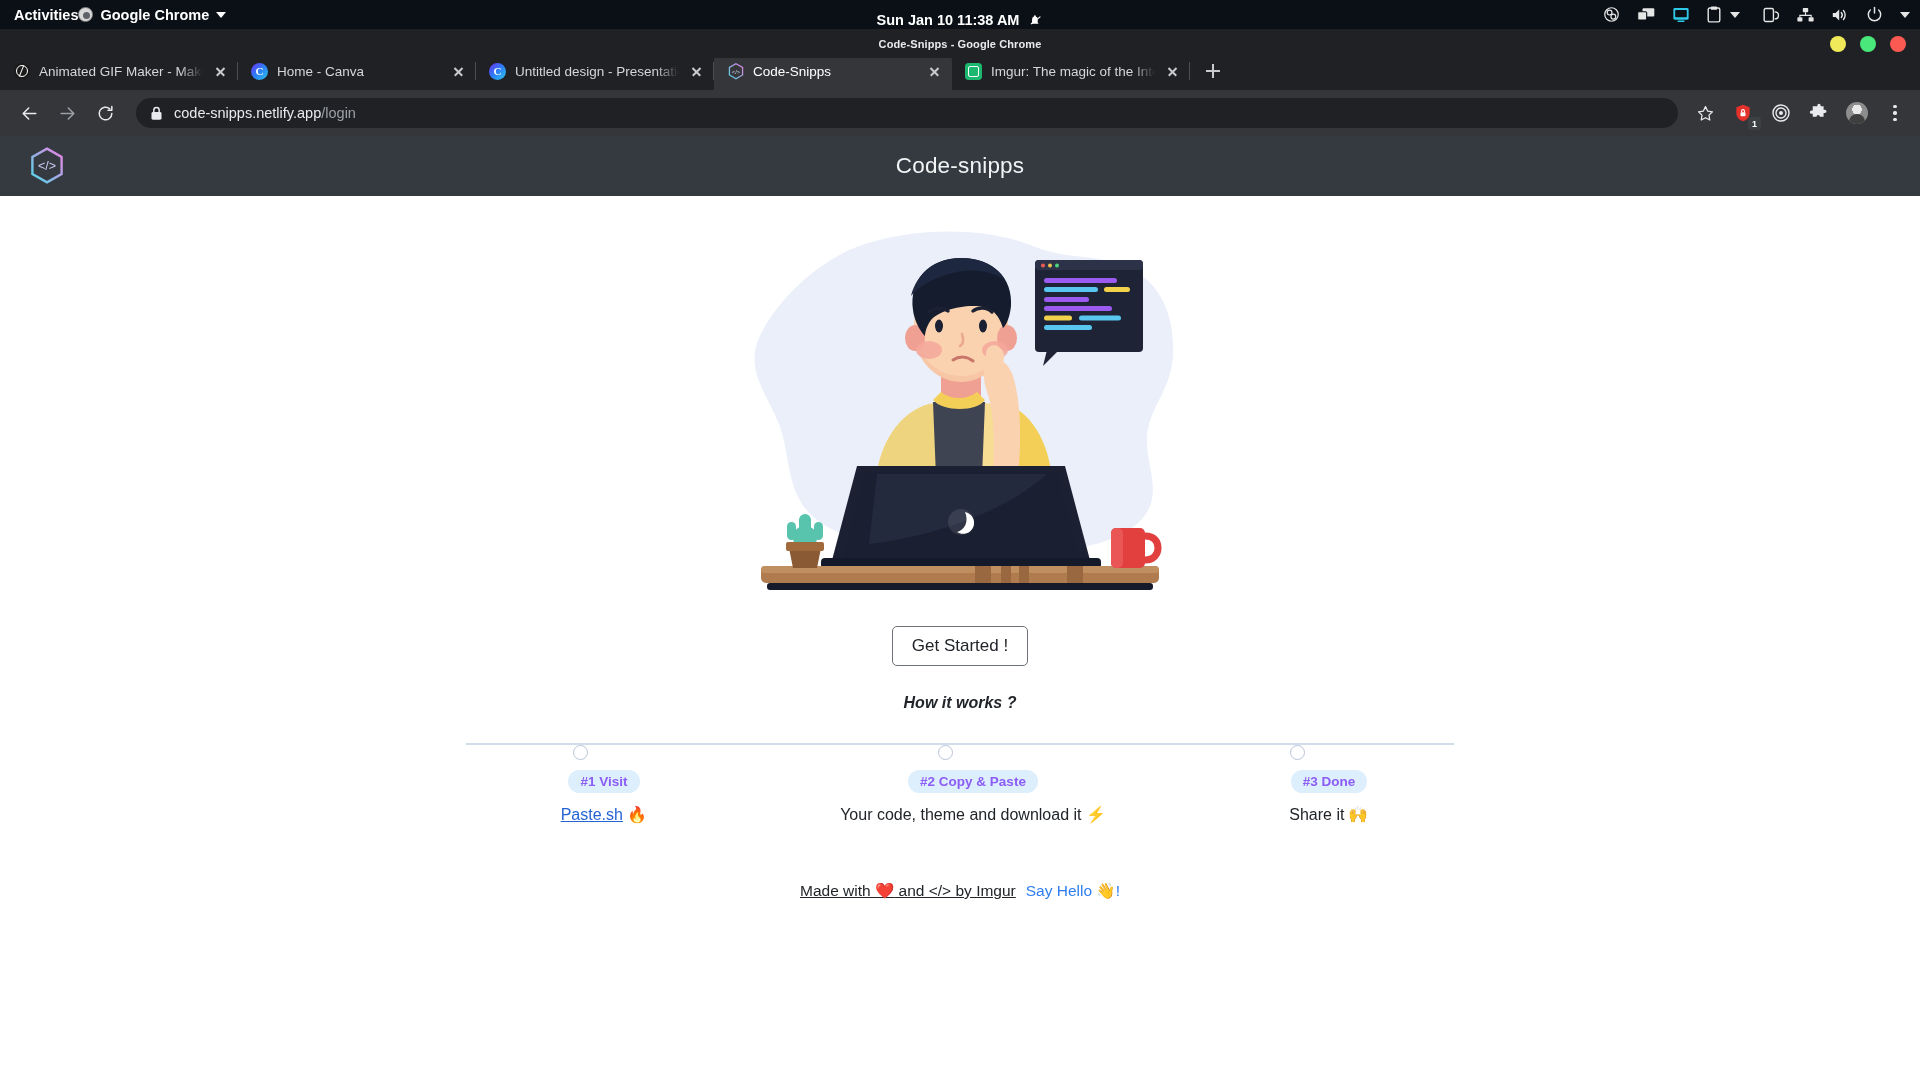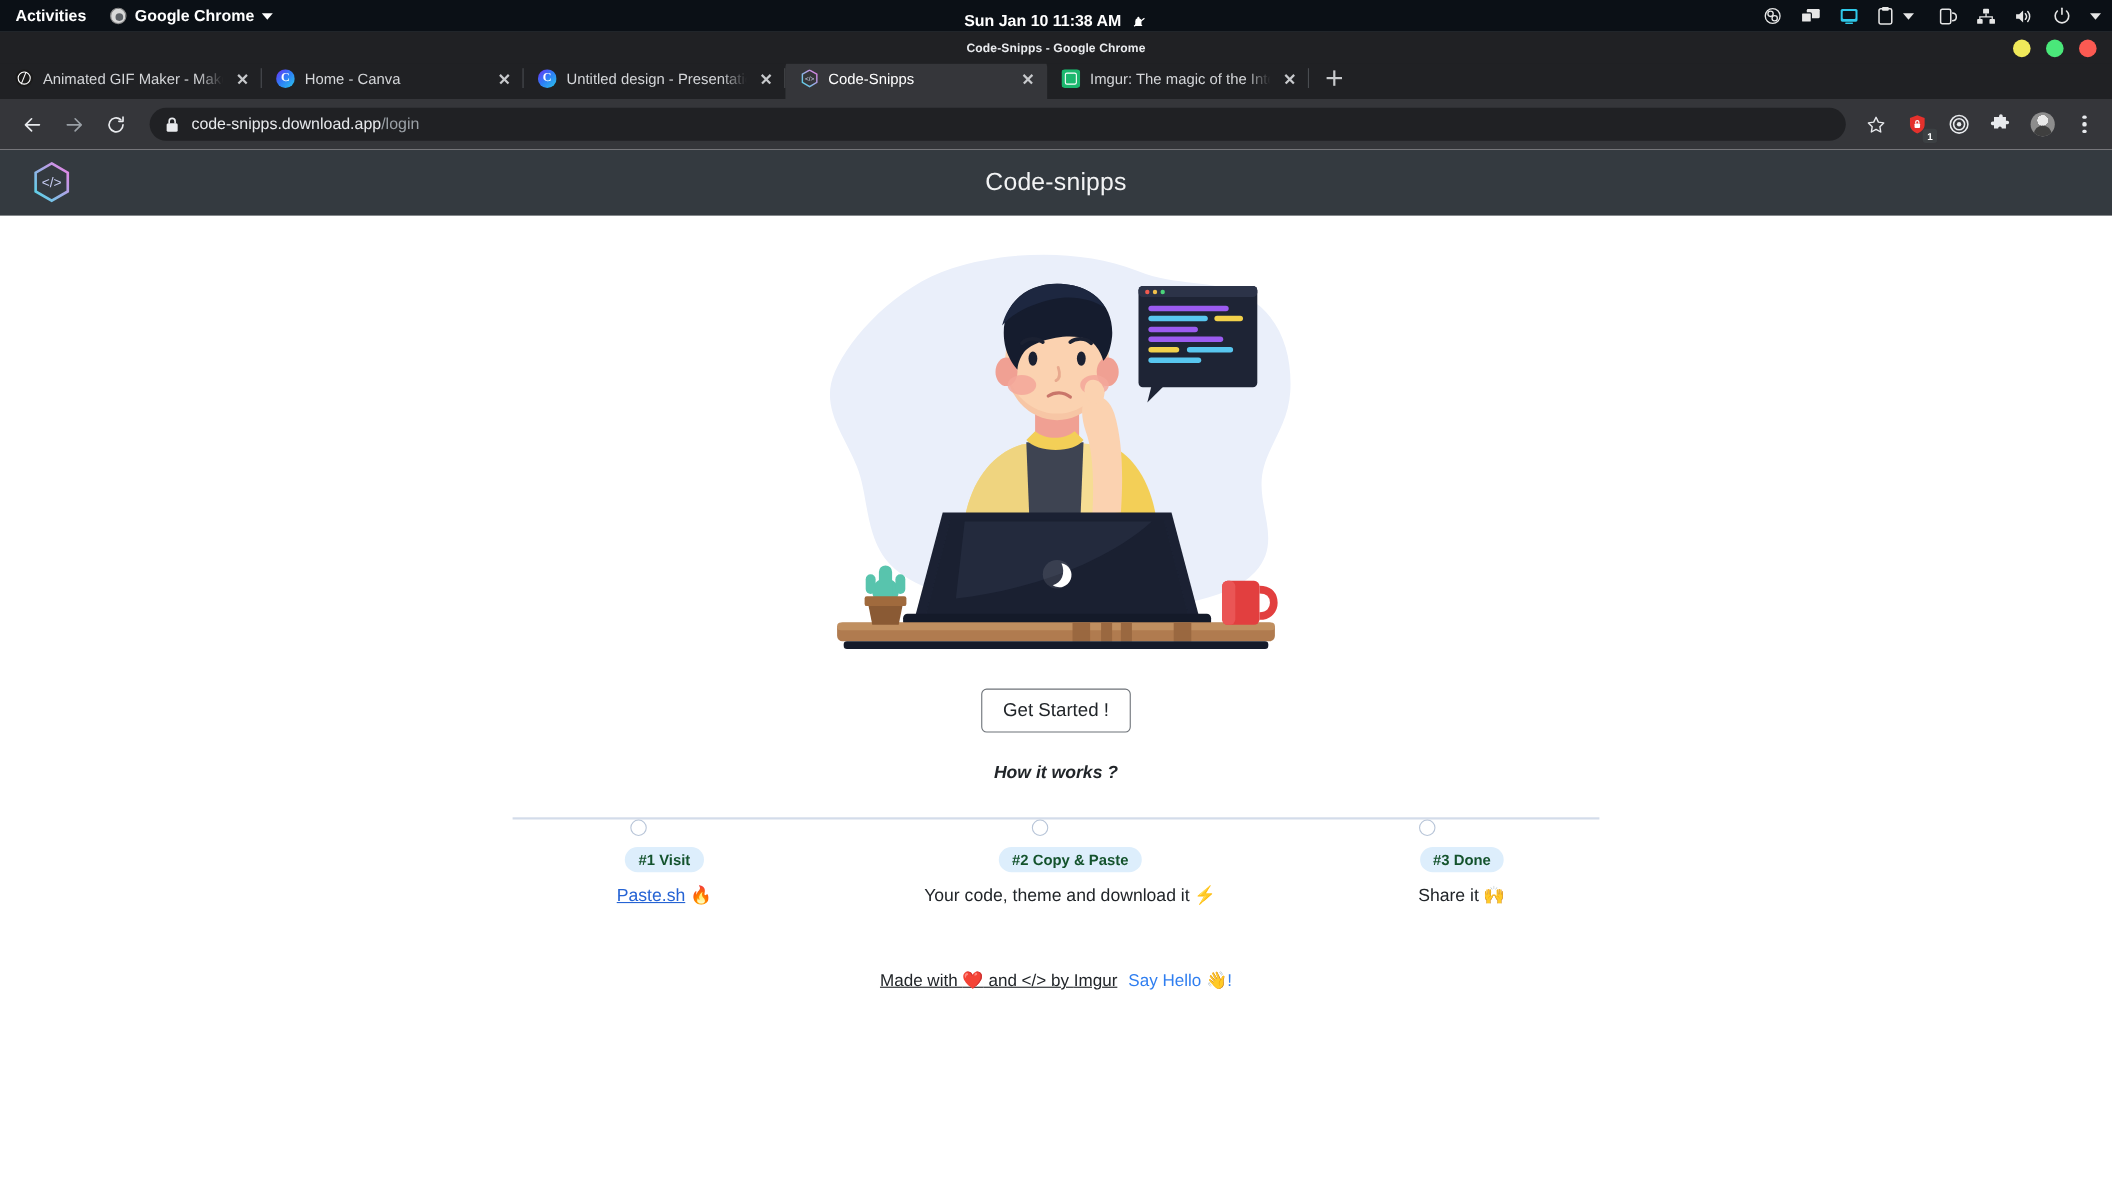--- a/index.html
+++ b/index.html
@@ -11,21 +11,21 @@
   }
 
   
   #gnome-bar {
     position:absolute; top:0; left:0; width:1920px; height:29px;
     background:#0b1016; color:#ffffff;
     display:flex; align-items:center;
     font-size:14.5px; font-weight:bold;
     z-index:60;
   }
-  #gnome-left { display:flex; align-items:center; gap:22px; padding-left:14px; }
+  #gnome-left { display:flex; align-items:center; padding-left:14px; }
   .gn-activities { cursor:pointer; }
   .gn-app { display:flex; align-items:center; gap:7px; cursor:pointer; }
   .chrome-dot {
     width:15px; height:15px; border-radius:50%;
     background:conic-gradient(#d9d9d9 0 100%);
     border:1px solid #8a8a8a;
     display:inline-block; position:relative;
   }
   .chrome-dot::after {
     content:""; position:absolute; left:4px; top:4px;
@@ -240,21 +240,21 @@
     background:#d3dcea;
   }
   .tl-dot {
     position:absolute; top:2px; width:15px; height:15px; margin-left:-7.5px;
     border:1.6px solid #b8c5d8; border-radius:50%; background:#ffffff;
   }
   .step {
     position:absolute; top:36px; width:320px; margin-left:-160px; text-align:center;
   }
   .step-badge {
-    display:inline-block; background:#ddeefc; color:#14532d;
+    display:inline-block; background:#ddeefc; color:#8b5cf6;
     font-size:13.5px; font-weight:bold; border-radius:13px;
     padding:4px 12px;
   }
   .step-desc {
     margin-top:10px; font-size:16px; color:#212529; line-height:1.45;
   }
   .step-link {
     color:#2563d4; text-decoration:underline; cursor:pointer;
   }
 
@@ -407,21 +407,21 @@
       <path d="M20 12a8 8 0 1 1-2.6-5.9" fill="none" stroke="#e8eaed" stroke-width="1.9" stroke-linecap="round"></path>
       <path d="M20 3.2V8h-4.8" fill="none" stroke="#e8eaed" stroke-width="1.9" stroke-linecap="round" stroke-linejoin="round"></path>
     </svg>
   </div>
 
   <div id="omnibox">
     <svg width="13" height="15" viewBox="0 0 14 16">
       <rect x="1.6" y="6.4" width="10.8" height="8.4" rx="1.6" fill="#e8eaed"></rect>
       <path d="M4.1 6.6V4.5a2.9 2.9 0 0 1 5.8 0v2.1" fill="none" stroke="#e8eaed" stroke-width="1.6"></path>
     </svg>
-    <span class="urltext"><span>code-snipps.download.app</span><span class="path">/login</span></span>
+    <span class="urltext"><span>code-snipps.netlify.app</span><span class="path">/login</span></span>
   </div>
 
   <div id="tb-right">
     <div class="tb-icon">
       <svg width="19" height="19" viewBox="0 0 24 24">
           <path d="M12 3.3l2.7 5.6 6.1.9-4.4 4.3 1 6.1-5.4-2.9-5.4 2.9 1-6.1L3.2 9.8l6.1-.9z" fill="none" stroke="#e8eaed" stroke-width="1.6" stroke-linejoin="round"></path>
         </svg>
     </div>
     <div class="tb-icon">
       <svg width="20" height="20" viewBox="0 0 24 24">

